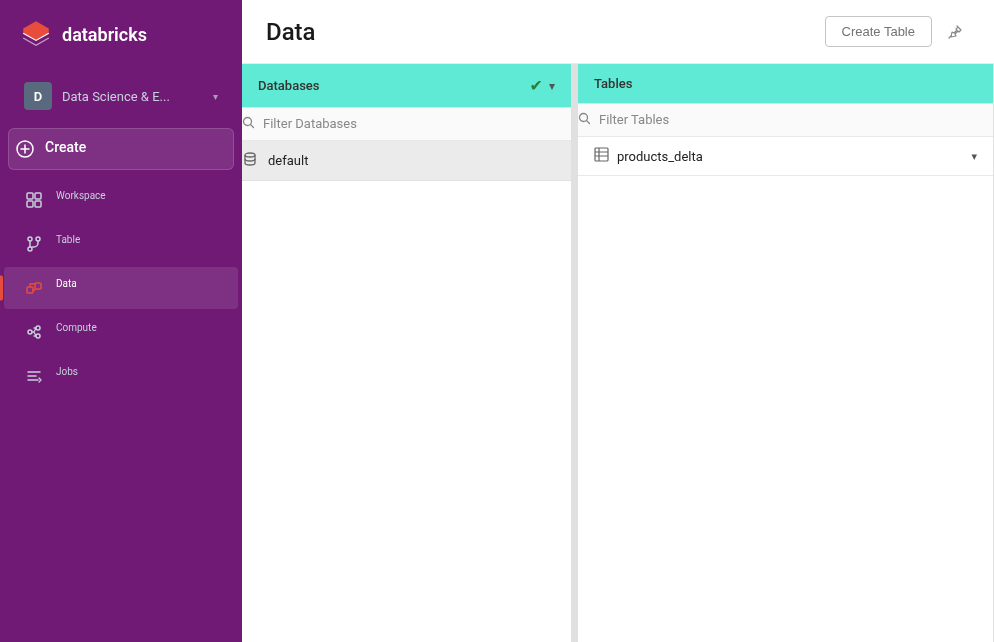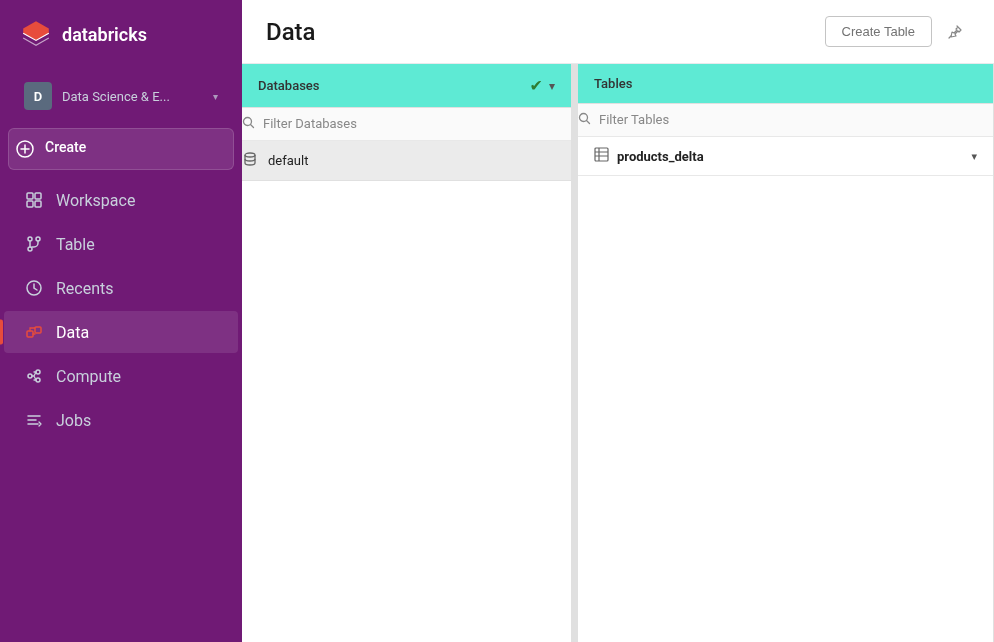--- a/index.html
+++ b/index.html
@@ -70,26 +70,26 @@
       cursor: pointer;
       color: #fff;
       font-size: 14px;
       font-weight: 500;
       background: rgba(255,255,255,0.1);
       border: 1px solid rgba(255,255,255,0.15);
     }
 
     .nav-item {
       display: flex;
-      align-items: flex-end;
+      align-items: flex-start;
       gap: 12px;
       padding: 11px 20px;
       cursor: pointer;
       color: #c8d0dc;
-      font-size: 16px;
+      font-size: 10px;
       border-radius: 4px;
       margin: 1px 4px;
       position: relative;
     }
 
     .nav-item.active {
       background: rgba(255,255,255,0.1);
       color: #fff;
     }
 
@@ -268,21 +268,20 @@
       justify-content: space-between;
       padding: 10px 16px;
       cursor: pointer;
       border-bottom: 1px solid #e8e8e8;
     }
 
     .table-item-left {
       display: flex;
       align-items: center;
       gap: 8px;
-      font-weight: bold;
     }
 
     .table-icon {
       color: #666;
       font-size: 13px;
     }
 
     .table-name {
       font-size: 13px;
       color: #222;
@@ -355,29 +354,20 @@
       <svg width="18" height="18" viewBox="0 0 18 18" fill="none">
         <circle cx="5" cy="4" r="2" stroke="#c8d0dc" stroke-width="1.5"></circle>
         <circle cx="13" cy="4" r="2" stroke="#c8d0dc" stroke-width="1.5"></circle>
         <circle cx="5" cy="14" r="2" stroke="#c8d0dc" stroke-width="1.5"></circle>
         <path d="M5 6v6M13 6v2a4 4 0 01-4 4H7" stroke="#c8d0dc" stroke-width="1.5" stroke-linecap="round"></path>
       </svg>
     </div>
     <span>Table</span>
   </div>
 
-  <div class="nav-item">
-    <div class="nav-icon">
-      <svg width="18" height="18" viewBox="0 0 18 18" fill="none">
-        <circle cx="9" cy="9" r="7" stroke="#c8d0dc" stroke-width="1.5"></circle>
-        <path d="M9 5v4l3 2" stroke="#c8d0dc" stroke-width="1.5" stroke-linecap="round"></path>
-      </svg>
-    </div>
-    <span>Recents</span>
-  </div>
 
 
   <div class="nav-item active">
     <div class="nav-icon">
       <svg width="18" height="18" viewBox="0 0 18 18" fill="none">
         <rect x="2" y="8" width="6" height="6" rx="1" stroke="#e74c3c" stroke-width="1.5"></rect>
         <rect x="10" y="4" width="6" height="6" rx="1" stroke="#e74c3c" stroke-width="1.5"></rect>
         <path d="M8 11h2M5 8V5h5" stroke="#e74c3c" stroke-width="1.3" stroke-linecap="round"></path>
       </svg>
     </div>

